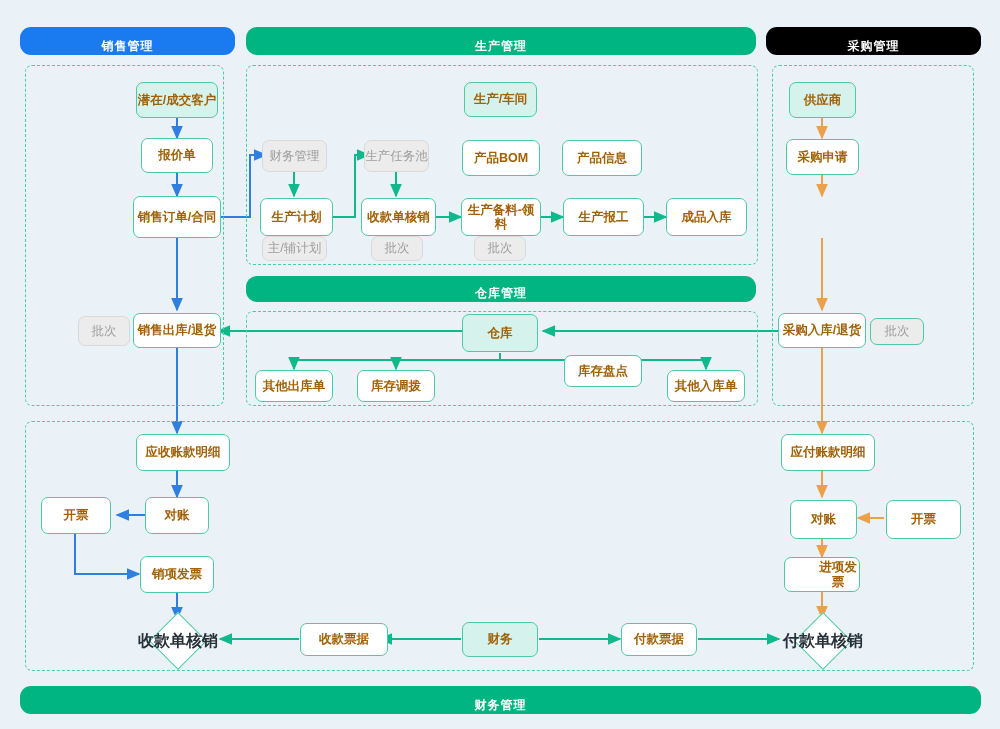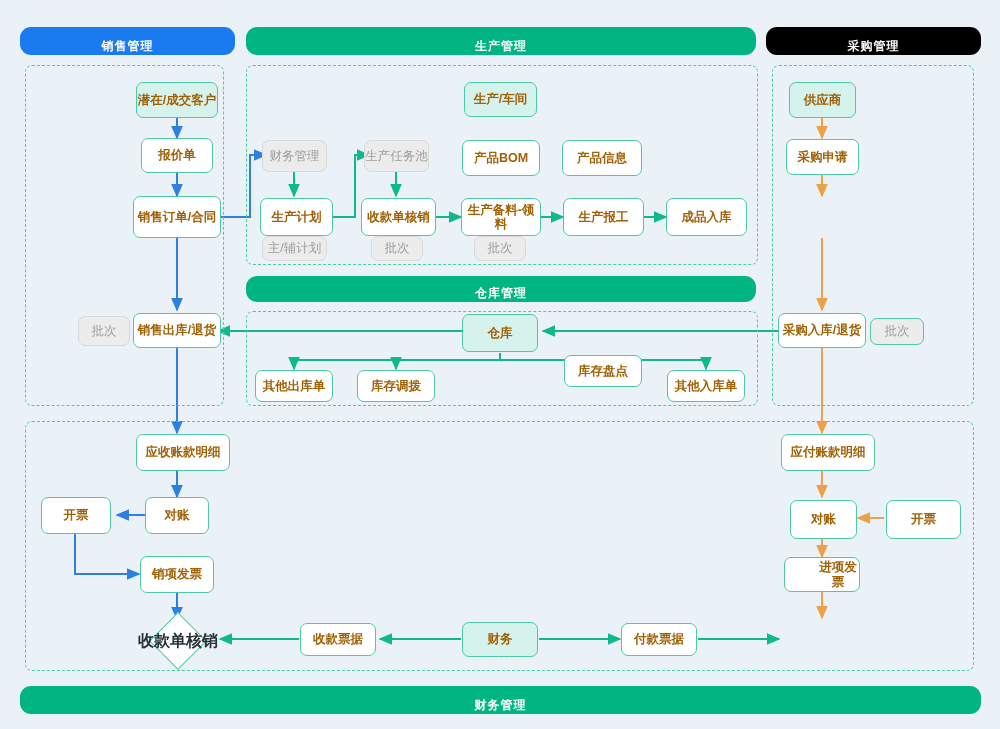--- a/index.html
+++ b/index.html
@@ -240,21 +240,21 @@
   </div>
   <div class="node" style="left:145px;top:497px;width:64px;height:37px;">
     <span>对账</span>
   </div>
   <div class="node" style="left:41px;top:497px;width:70px;height:37px;">
     <span>开票</span>
   </div>
   <div class="node" style="left:140px;top:556px;width:74px;height:37px;">
     <span>销项发票</span>
   </div>
-  <div class="node" style="left:300px;top:623px;width:76px;height:33px;">
+  <div class="node" style="left:300px;top:623px;width:88px;height:33px;">
     <span>收款票据</span>
   </div>
   <div class="node tint" style="left:462px;top:622px;width:76px;height:35px;">
     <span>财务</span>
   </div>
   <div class="node" style="left:621px;top:623px;width:76px;height:33px;">
     <span>付款票据</span>
   </div>
 
   <div class="node" style="left:781px;top:434px;width:94px;height:37px;">
@@ -267,14 +267,18 @@
     <span>开票</span>
   </div>
   <div class="node" style="left:784px;top:557px;width:76px;height:35px;padding-left:32px;">
     <span>进项发票</span>
   </div>
 
   <div class="diamond" style="left:122px;top:619px;width:112px;height:44px;">
     <span class="dshape" style="width:41px;height:41px;"></span>
     <span class="dlabel">收款单核销</span>
   </div>
+  <div class="diamond" style="left:767px;top:619px;width:112px;height:44px;">
+    <span class="dshape" style="width:41px;height:41px;"></span>
+    <span class="dlabel">付款单核销</span>
+  </div>
 
 </div>
 
 </body></html>

